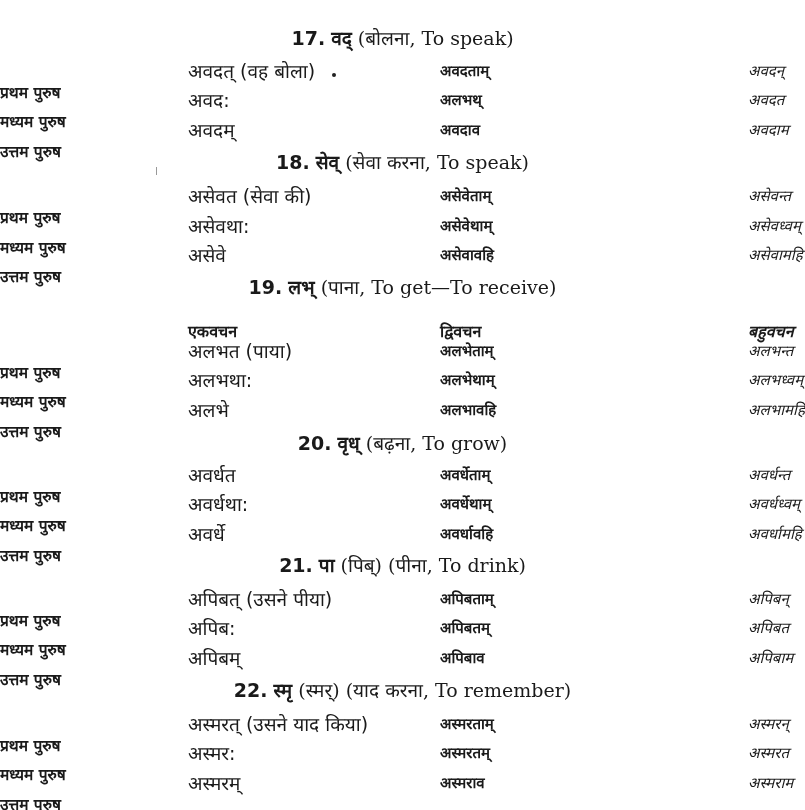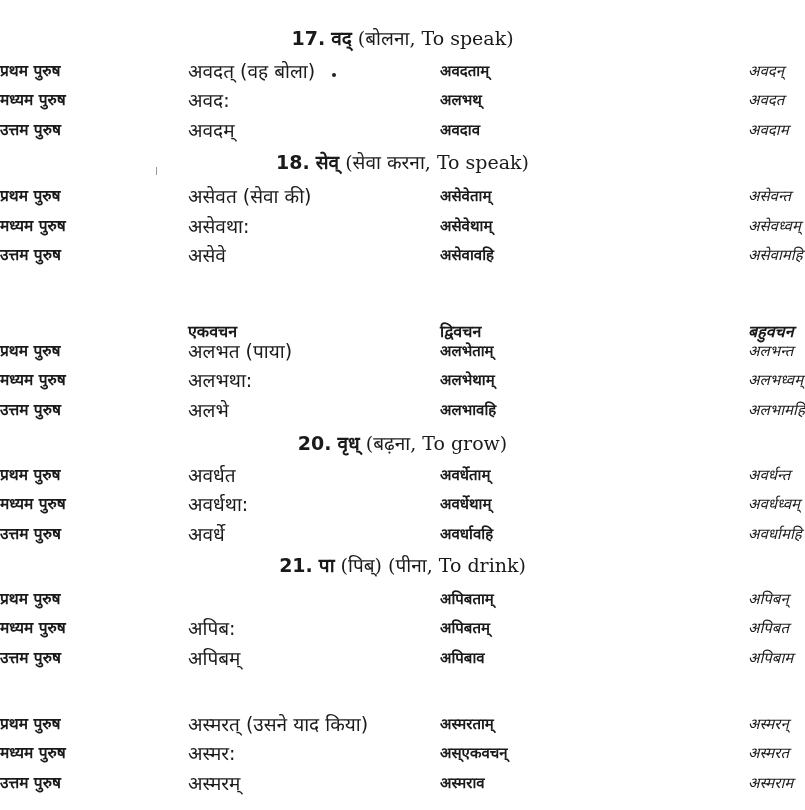--- a/index.html
+++ b/index.html
@@ -11,21 +11,21 @@
   .page { position: absolute; left: 0; top: 0; width: 713px; height: 810px; }
   .section-title {
     position: absolute; left: 0; width: 805px; text-align: center;
     font-size: 19px; line-height: 26px; white-space: nowrap;
   }
   .section-title .num { font-family: "DejaVu Sans", "Liberation Sans", sans-serif; font-weight: bold; font-size: 19px; }
   .section-title .root { font-family: "DejaVu Sans", "Liberation Sans", sans-serif; font-weight: bold; }
   .section-title .meaning { font-weight: normal; }
   .row { position: absolute; left: 0; width: 805px; height: 24px; font-size: 16px; line-height: 24px; }
   .cell { position: absolute; top: 0; white-space: nowrap; }
-  .c1 { left: 0; font-family: "DejaVu Sans", "Liberation Sans", sans-serif; font-weight: bold; font-size: 15.5px; }
+  .c1 { left: 0; font-family: "DejaVu Sans", "Liberation Sans", sans-serif; font-weight: bold; font-size: 15.5px; margin-top: 22px; }
   .c2 { left: 188px; font-family: "DejaVu Sans", "Liberation Sans", sans-serif; font-size: 19px; }
   .c3 { left: 440px; font-family: "DejaVu Sans", "Liberation Sans", sans-serif; font-size: 15px; font-weight: bold; }
   .c4 { left: 748px; font-family: "DejaVu Sans", "Liberation Sans", sans-serif; font-size: 15px; font-style: italic; }
   .header-row .cell { font-weight: bold; font-size: 16px; margin-top: 12px; }
   .dot { position: absolute; left: 332px; top: 14px; width: 4px; height: 4px; background: #222; border-radius: 50%; }
   .tick { position: absolute; left: 156px; top: 136px; width: 1px; height: 8px; background: #999; }
 </style>
 </head>
 <body>
 
@@ -74,20 +74,25 @@
     <span class="cell c3">असेवेथाम्</span>
     <span class="cell c4">असेवध्वम्</span>
   </div>
   <div class="row" style="top: 243px;">
     <span class="cell c1">उत्तम पुरुष</span>
     <span class="cell c2">असेवे</span>
     <span class="cell c3">असेवावहि</span>
     <span class="cell c4">असेवामहि</span>
   </div>
 
+  <div class="section-title" style="top: 274px;">
+    <span class="num">19.</span>
+    <span class="root">लभ्</span>
+    <span class="meaning">(पाना, To get—To receive)</span>
+  </div>
   <div class="row header-row" style="top: 308px;">
     <span class="cell c2">एकवचन</span>
     <span class="cell c3">द्विवचन</span>
     <span class="cell c4">बहुवचन</span>
   </div>
   <div class="row" style="top: 339px;">
     <span class="cell c1">प्रथम पुरुष</span>
     <span class="cell c2">अलभत (पाया)</span>
     <span class="cell c3">अलभेताम्</span>
     <span class="cell c4">अलभन्त</span>
@@ -129,46 +134,52 @@
     <span class="cell c4">अवर्धामहि</span>
   </div>
 
   <div class="section-title" style="top: 552px;">
     <span class="num">21.</span>
     <span class="root">पा</span>
     <span class="meaning">(पिब्) (पीना, To drink)</span>
   </div>
   <div class="row" style="top: 587px;">
     <span class="cell c1">प्रथम पुरुष</span>
+    <span class="cell c2">अपिबत् (उसने पीया)</span>
     <span class="cell c3">अपिबताम्</span>
     <span class="cell c4">अपिबन्</span>
   </div>
   <div class="row" style="top: 616px;">
     <span class="cell c1">मध्यम पुरुष</span>
     <span class="cell c2">अपिब:</span>
     <span class="cell c3">अपिबतम्</span>
     <span class="cell c4">अपिबत</span>
   </div>
   <div class="row" style="top: 646px;">
     <span class="cell c1">उत्तम पुरुष</span>
     <span class="cell c2">अपिबम्</span>
     <span class="cell c3">अपिबाव</span>
     <span class="cell c4">अपिबाम</span>
   </div>
 
+  <div class="section-title" style="top: 677px;">
+    <span class="num">22.</span>
+    <span class="root">स्मृ</span>
+    <span class="meaning">(स्मर्) (याद करना, To remember)</span>
+  </div>
   <div class="row" style="top: 712px;">
     <span class="cell c1">प्रथम पुरुष</span>
     <span class="cell c2">अस्मरत् (उसने याद किया)</span>
     <span class="cell c3">अस्मरताम्</span>
     <span class="cell c4">अस्मरन्</span>
   </div>
   <div class="row" style="top: 741px;">
     <span class="cell c1">मध्यम पुरुष</span>
     <span class="cell c2">अस्मर:</span>
-    <span class="cell c3">अस्एकवचन्</span>
+    <span class="cell c3">अस्मरतम्</span>
     <span class="cell c4">अस्मरत</span>
   </div>
   <div class="row" style="top: 771px;">
     <span class="cell c1">उत्तम पुरुष</span>
     <span class="cell c2">अस्मरम्</span>
     <span class="cell c3">अस्मराव</span>
     <span class="cell c4">अस्मराम</span>
   </div>
 
 </div>

